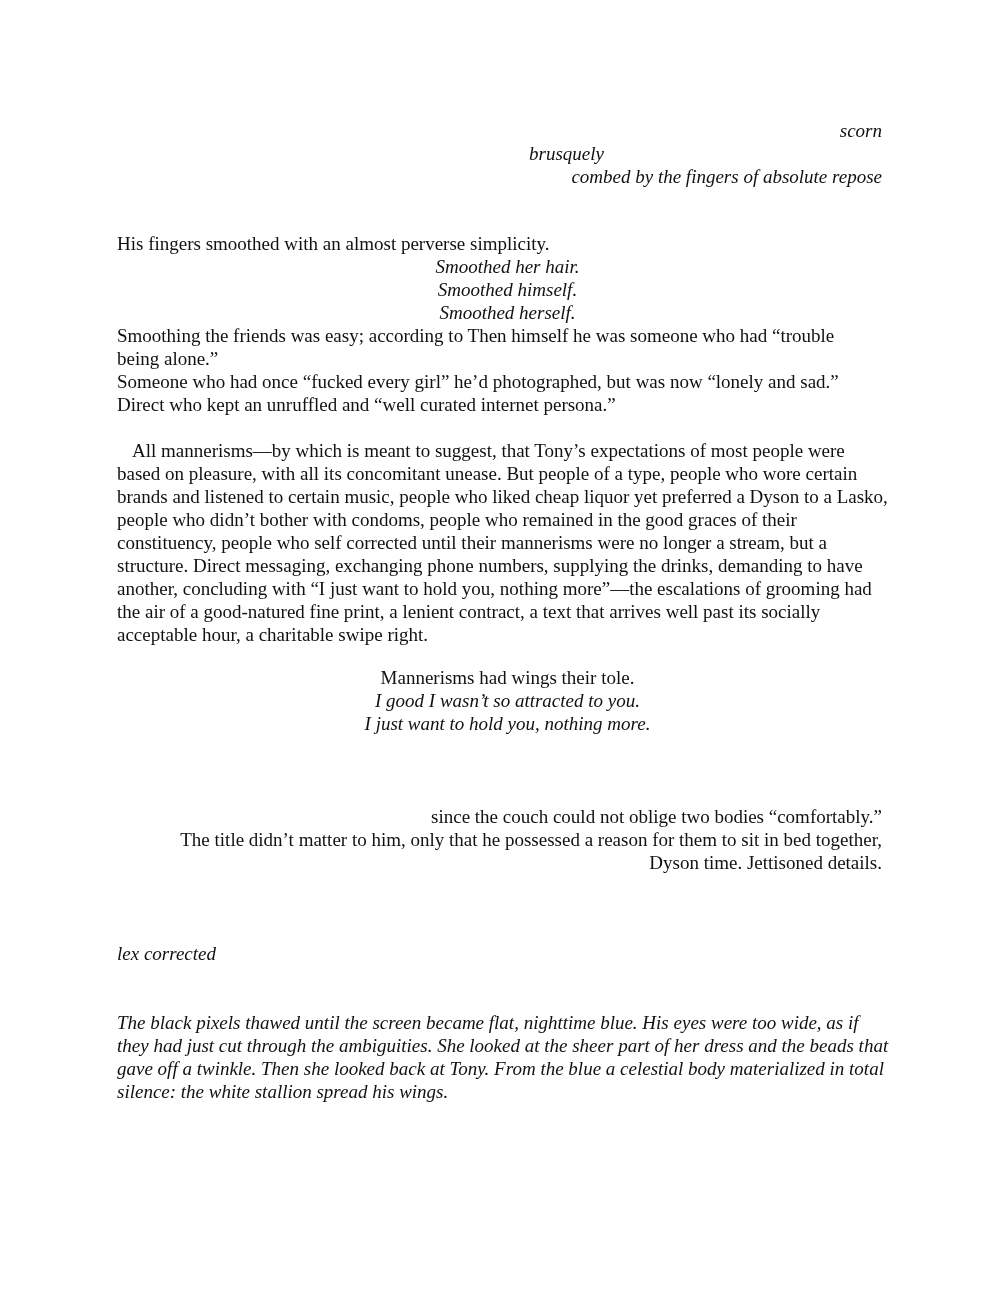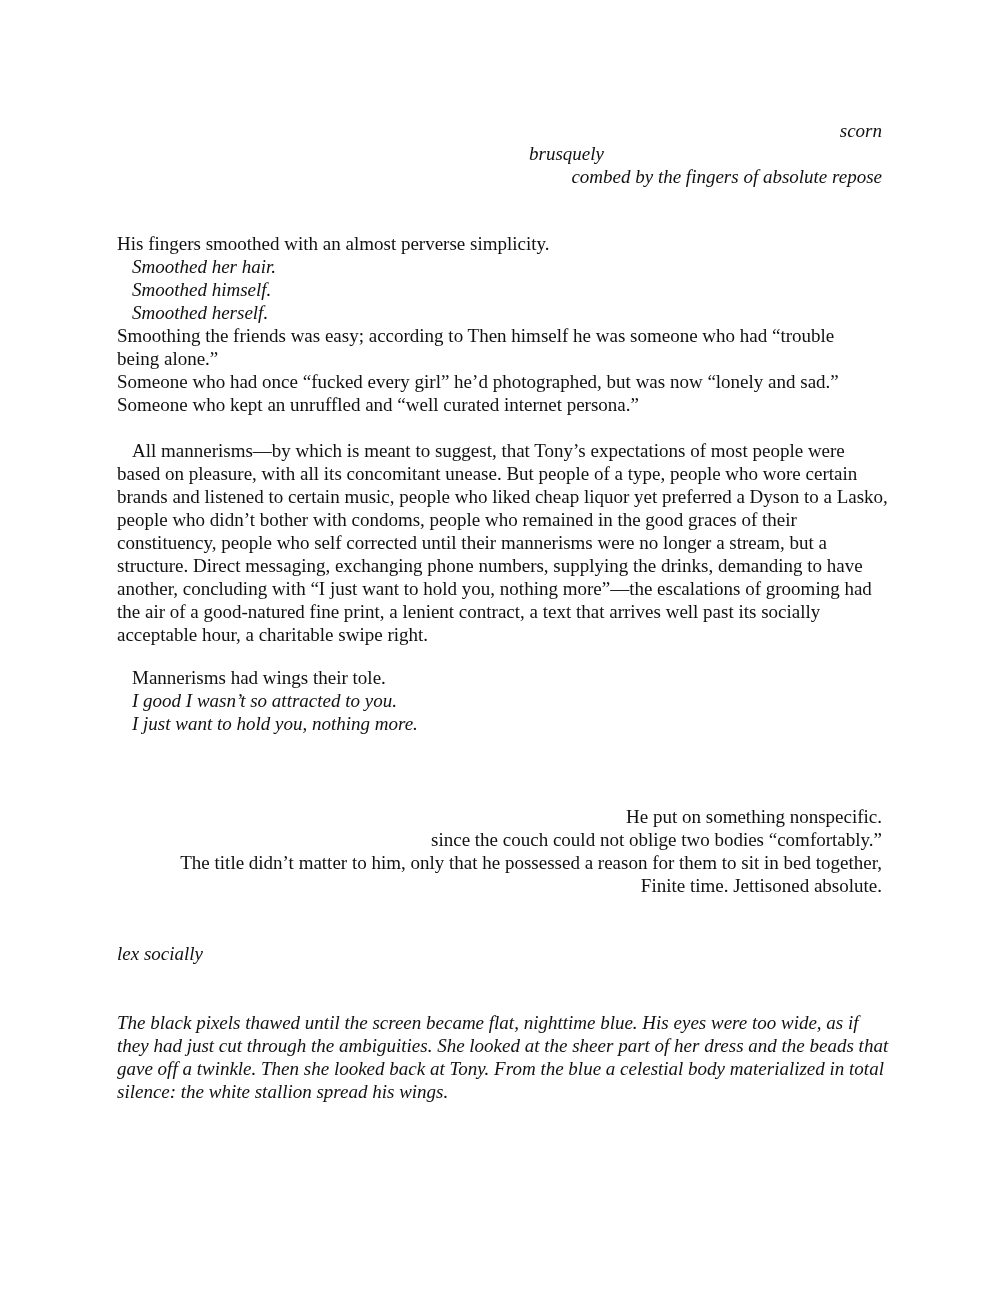--- a/index.html
+++ b/index.html
@@ -16,55 +16,54 @@
       color: #111111;
       font-size: 19px;
       line-height: 23px;
     }
     .abs { position: absolute; }
     .it { font-style: italic; }
     .line { white-space: nowrap; }
     .right { text-align: right; }
     .block { position: absolute; left: 117px; width: 766px; }
     .para { position: absolute; left: 117px; width: 770px; }
-    .ind { padding-left: 15px; }
+    .ind { padding-left: 15px; text-align: center; }
     p { margin: 0; }
   </style>
 </head>
 <body>
 
 <div class="abs it line" style="right:118px; top:119px;">scorn</div>
 <div class="abs it line" style="left:529px; top:142px;">brusquely</div>
 <div class="abs it line" style="right:118px; top:165px;font-style:italic;">combed by the fingers of absolute repose</div>
 
 <div class="block" style="top:232px;">
   <p class="line">His fingers smoothed with an almost perverse simplicity.</p>
   <p class="line it ind">Smoothed her hair.</p>
   <p class="line it ind">Smoothed himself.</p>
   <p class="line it ind">Smoothed herself.</p>
   <p class="line">Smoothing the friends was easy; according to Then himself he was someone who had “trouble</p>
   <p class="line">being alone.”</p>
   <p class="line">Someone who had once “fucked every girl” he’d photographed, but was now “lonely and sad.”</p>
-  <p class="line">Someone who kept an unruffled and “well curated internet persona.”</p>
+  <p class="line">Direct who kept an unruffled and “well curated internet persona.”</p>
 </div>
 
 <div class="para" style="top:439px; width:772px;">
   <p style="text-indent:15px;">All mannerisms—by which is meant to suggest, that Tony’s expectations of most people were based on pleasure, with all its concomitant unease. But people of a type, people who wore certain brands and listened to certain music, people who liked cheap liquor yet preferred a Dyson to a Lasko, people who didn’t bother with condoms, people who remained in the good graces of their constituency, people who self corrected until their mannerisms were no longer a stream, but a structure. Direct messaging, exchanging phone numbers, supplying the drinks, demanding to have another, concluding with “I just want to hold you, nothing more”—the escalations of grooming had the air of a good-natured fine print, a lenient contract, a text that arrives well past its socially acceptable hour, a charitable swipe right.</p>
 </div>
 
 <div class="block" style="top:666px;">
   <p class="line ind">Mannerisms had wings their tole.</p>
   <p class="line ind it">I good I wasn’t so attracted to you.</p>
   <p class="line ind it">I just want to hold you, nothing more.</p>
 </div>
 
 <div class="abs right" style="right:118px; top:805px; width:800px;">
-  <p class="line">He put on something nonspecific.</p>
   <p class="line">since the couch could not oblige two bodies “comfortably.”</p>
   <p class="line">The title didn’t matter to him, only that he possessed a reason for them to sit in bed together,</p>
-  <p class="line">Finite time. Jettisoned absolute.</p>
+  <p class="line">Dyson time. Jettisoned details.</p>
 </div>
 
-<div class="abs it line" style="left:117px; top:942px;">lex socially</div>
+<div class="abs it line" style="left:117px; top:942px;">lex corrected</div>
 
 <div class="para it" style="top:1011px; width:775px;">
   <p>The black pixels thawed until the screen became flat, nighttime blue. His eyes were too wide, as if they had just cut through the ambiguities. She looked at the sheer part of her dress and the beads that gave off a twinkle. Then she looked back at Tony. From the blue a celestial body materialized in total silence: the white stallion spread his wings.</p>
 </div>
 
 </body></html>

